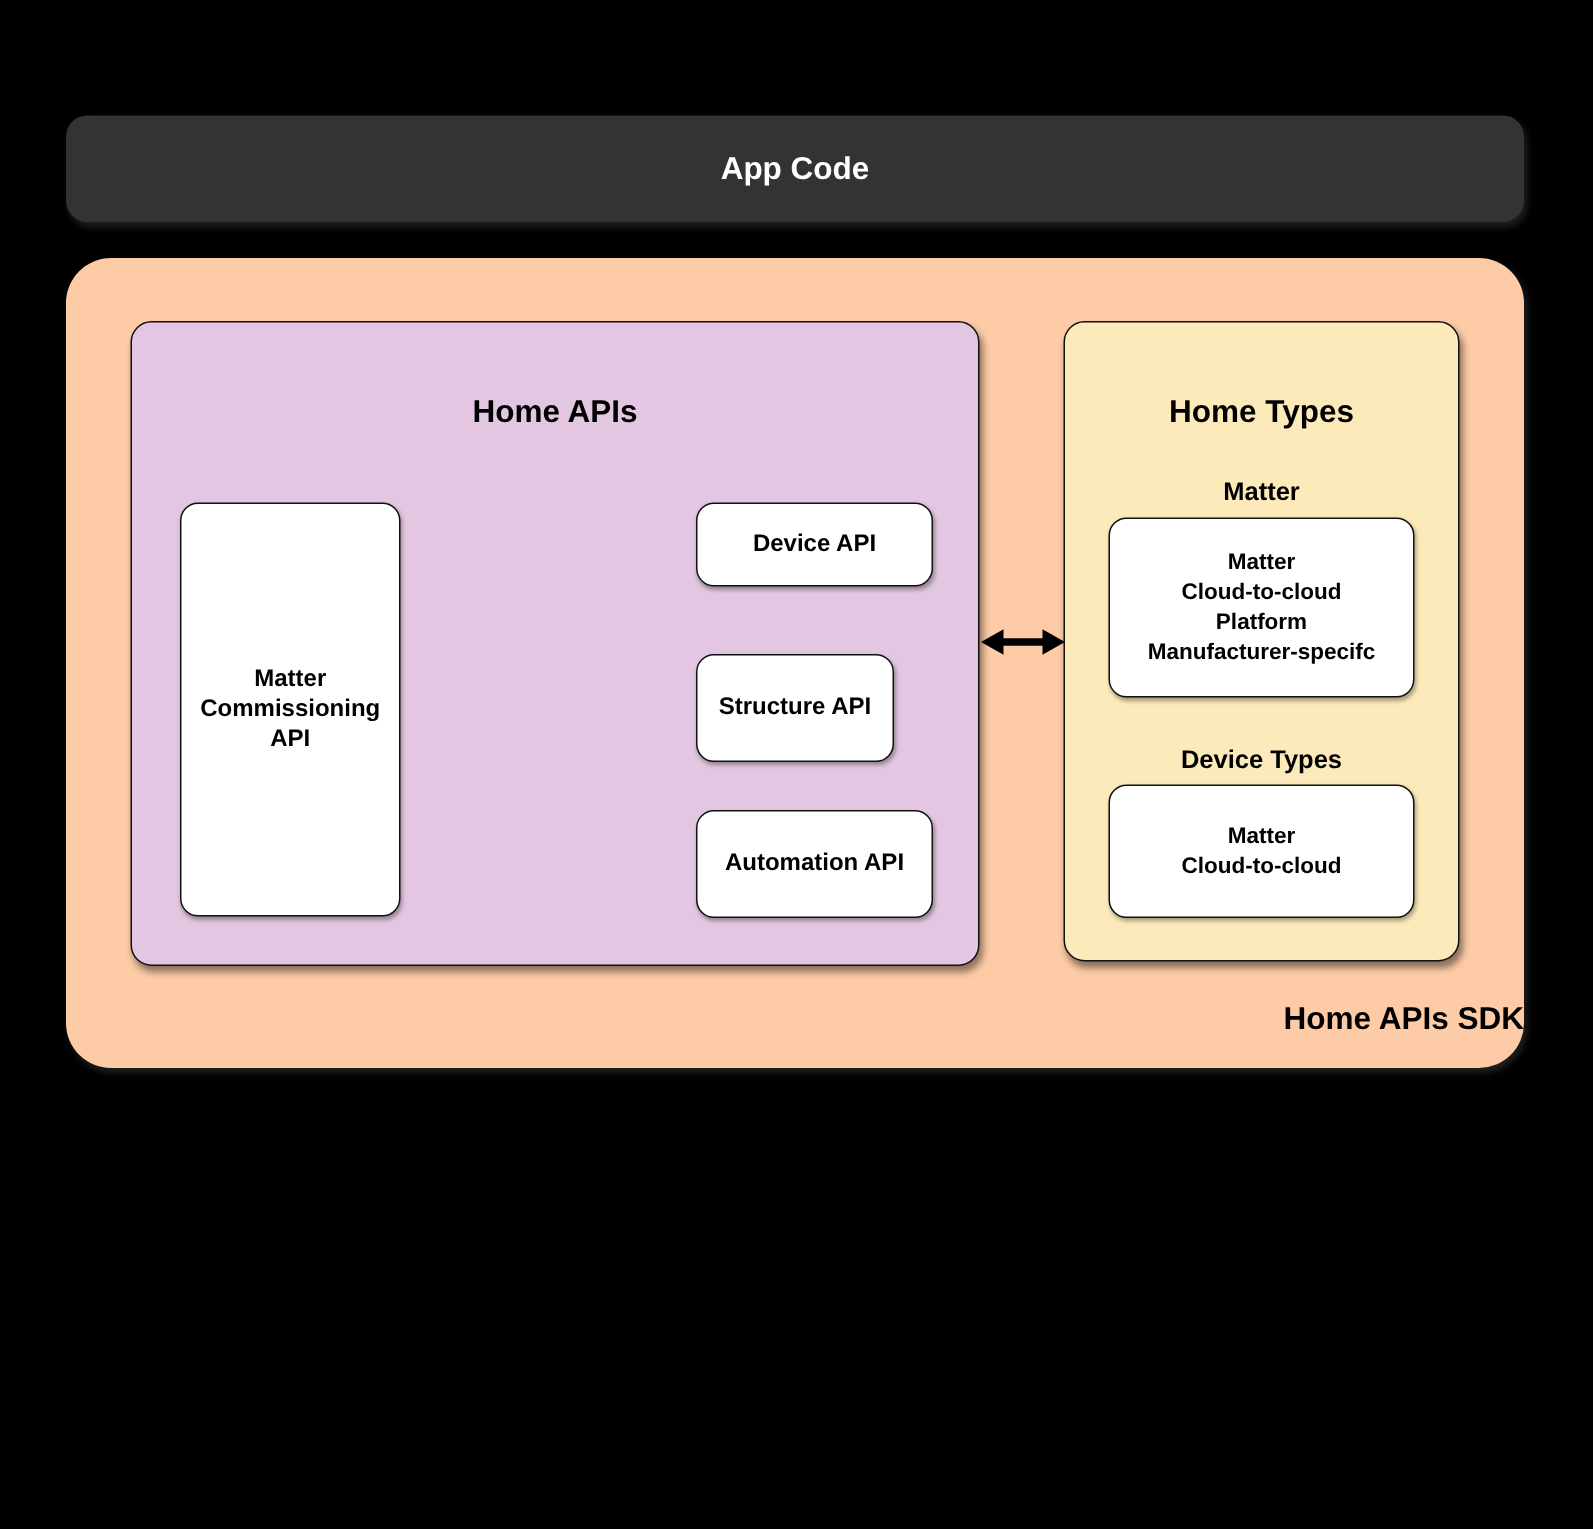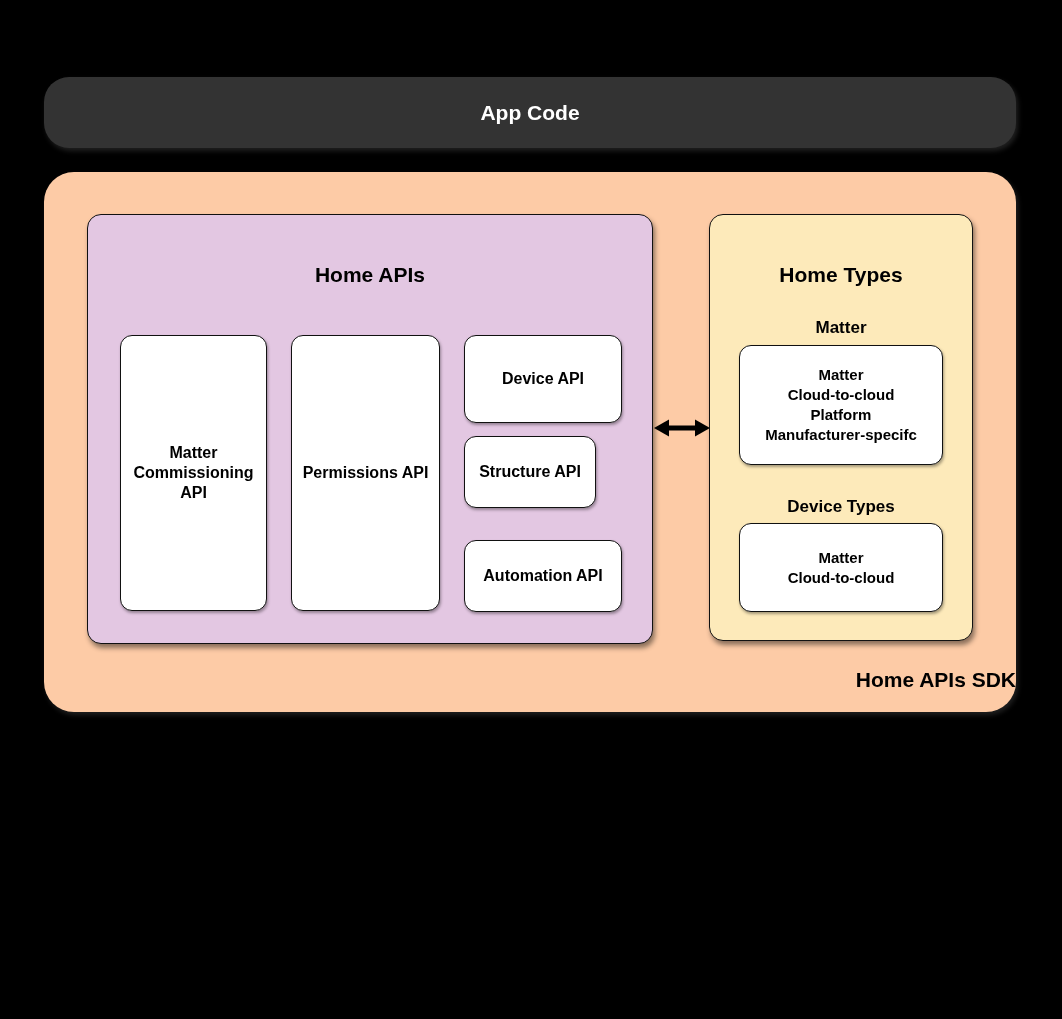--- a/index.html
+++ b/index.html
@@ -25,21 +25,21 @@
   .bar{
     position:absolute;
     left:44px;width:972px;height:71px;
     display:flex;align-items:center;justify-content:center;
     font-weight:bold;font-size:21px;
   }
   .app-code{
     top:77px;
     background:var(--app-code-bg);
     color:var(--text-light);
-    border-radius:25px;
+    border-radius:14px;
     box-shadow:2px 3px 5px rgba(40,40,40,0.8);
   }
   .service{
     top:870px;
     background:var(--service-bg);
     color:var(--text-dark);
     border-radius:12px;
     box-shadow:2px 3px 5px rgba(40,40,40,0.8);
   }
   .sdk{
@@ -78,21 +78,21 @@
     box-shadow:1px 2px 3px rgba(0,0,0,0.35);
     box-sizing:border-box;
     display:flex;align-items:center;justify-content:center;
     text-align:center;
     font-weight:bold;font-size:16px;color:var(--text-dark);
     line-height:20px;
     white-space:pre-line;
   }
   .card-matter-commissioning{left:32px;top:120px;width:147px;height:276px;}
   .card-permissions{left:203px;top:120px;width:149px;height:276px;}
-  .card-device{left:376px;top:120px;width:158px;height:88px;}
+  .card-device{left:376px;top:120px;width:158px;height:56px;}
   .card-structure{left:376px;top:221px;width:132px;height:72px;}
   .card-automation{left:376px;top:325px;width:158px;height:72px;}
   .sub-heading{
     position:absolute;left:0;right:0;
     text-align:center;
     font-weight:bold;font-size:17px;color:var(--text-dark);
   }
   .traits-heading{top:103px;}
   .device-types-heading{top:282px;}
   .card-traits{left:29px;top:130px;width:204px;height:120px;font-size:15px;}
@@ -115,21 +115,20 @@
     <span>App Code</span>
   </div>
 
   <div class="sdk">
 
     <div class="panel home-apis">
       <div class="panel-title">Home APIs</div>
       <div class="card card-matter-commissioning">Matter
 Commissioning
 API</div>
-      <div class="card card-permissions">Permissions API</div>
       <div class="card card-device">Device API</div>
       <div class="card card-structure">Structure API</div>
       <div class="card card-automation">Automation API</div>
     </div>
 
     <svg class="arrow" viewBox="0 0 56 24" xmlns="http://www.w3.org/2000/svg">
       <line x1="9" y1="12" x2="47" y2="12" stroke="#000000" stroke-width="5"></line>
       <polygon points="0,12 15,3.5 15,20.5" fill="#000000"></polygon>
       <polygon points="56,12 41,3.5 41,20.5" fill="#000000"></polygon>
     </svg>

